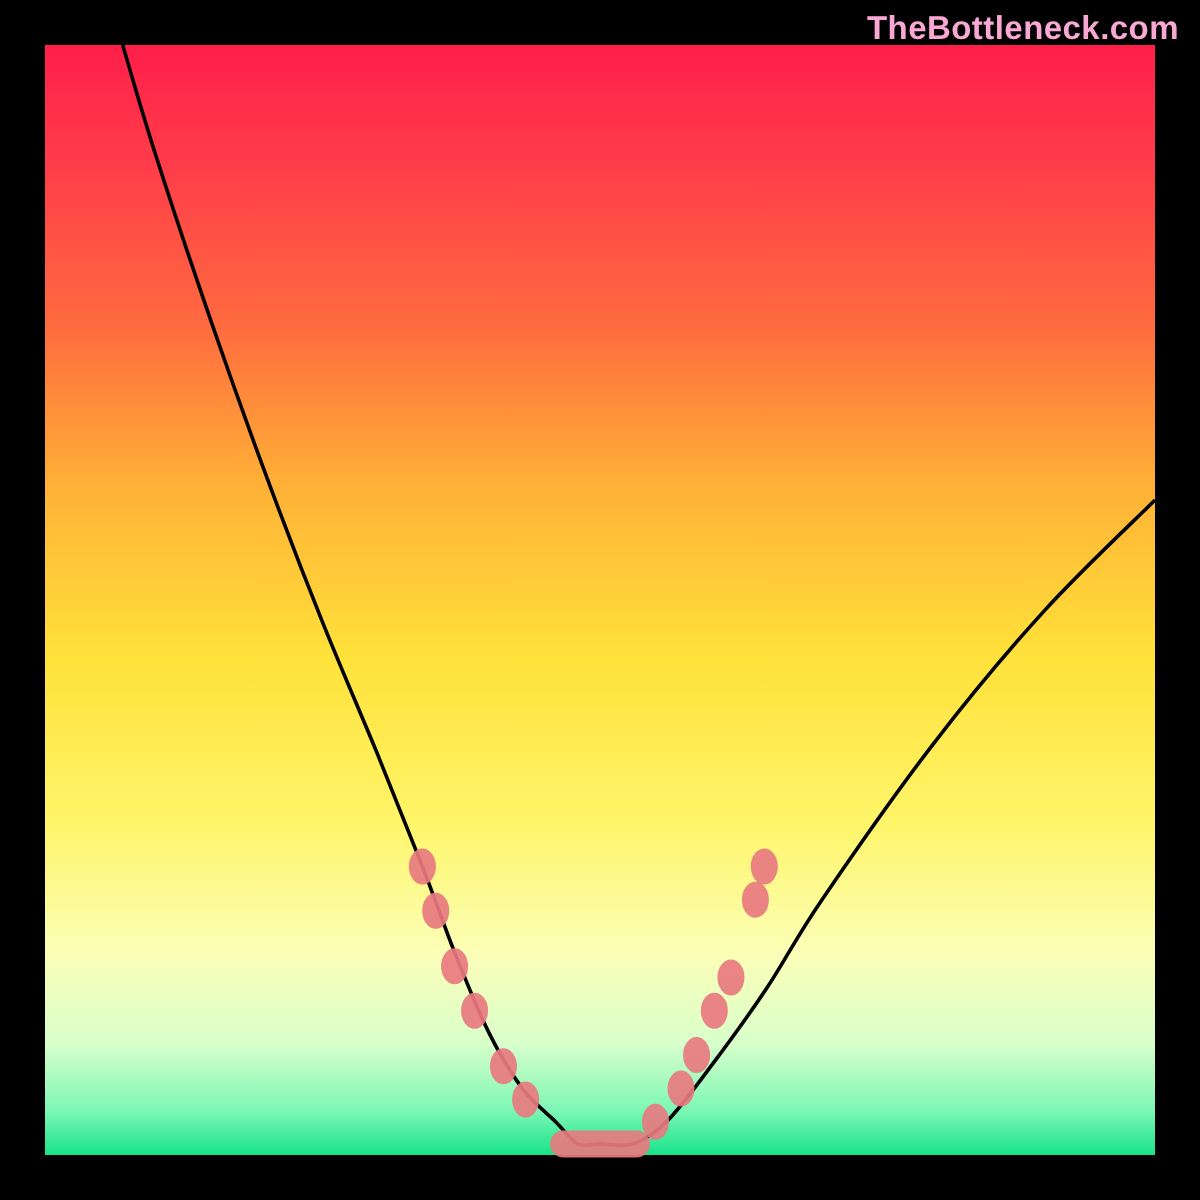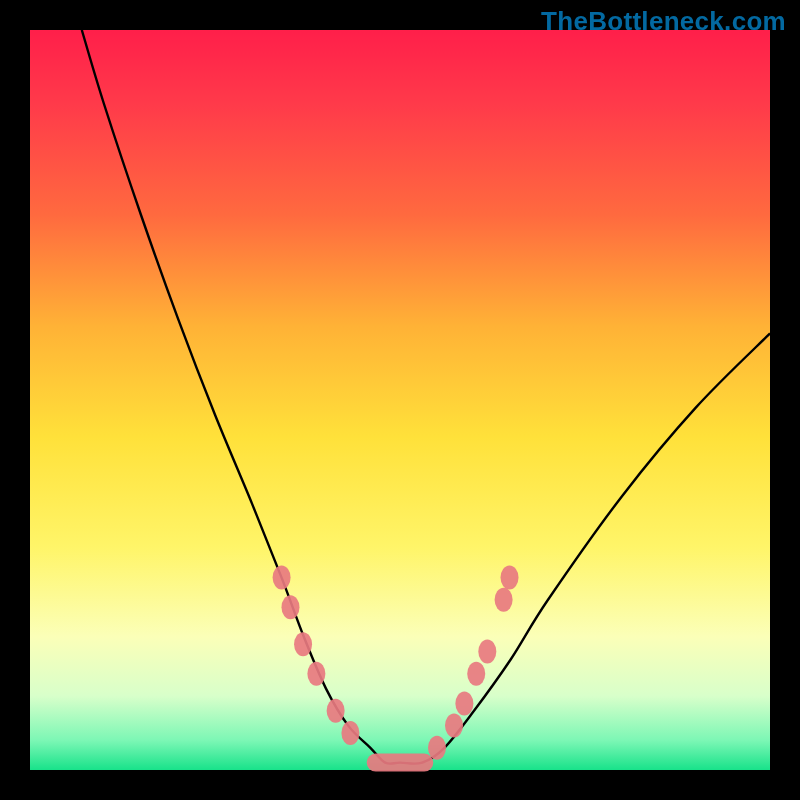--- a/index.html
+++ b/index.html
@@ -26,23 +26,23 @@
       #fbffb8 82%,
       #d8ffca 90%,
       #7cf7b5 96%,
       #18e28a 100%);
   }
   .watermark {
     position: absolute;
     top: 6px;
     right: 14px;
     font-family: Arial, Helvetica, sans-serif;
-    font-size: 26px;
+    font-size: 22px;
     font-weight: 600;
-    color: #0369a1;
+    color: #f9a8d4;
     letter-spacing: 0.3px;
   }
   svg.curve {
     position: absolute;
     left: 0;
     top: 0;
     width: 740px;
     height: 740px;
     overflow: visible;
   }

